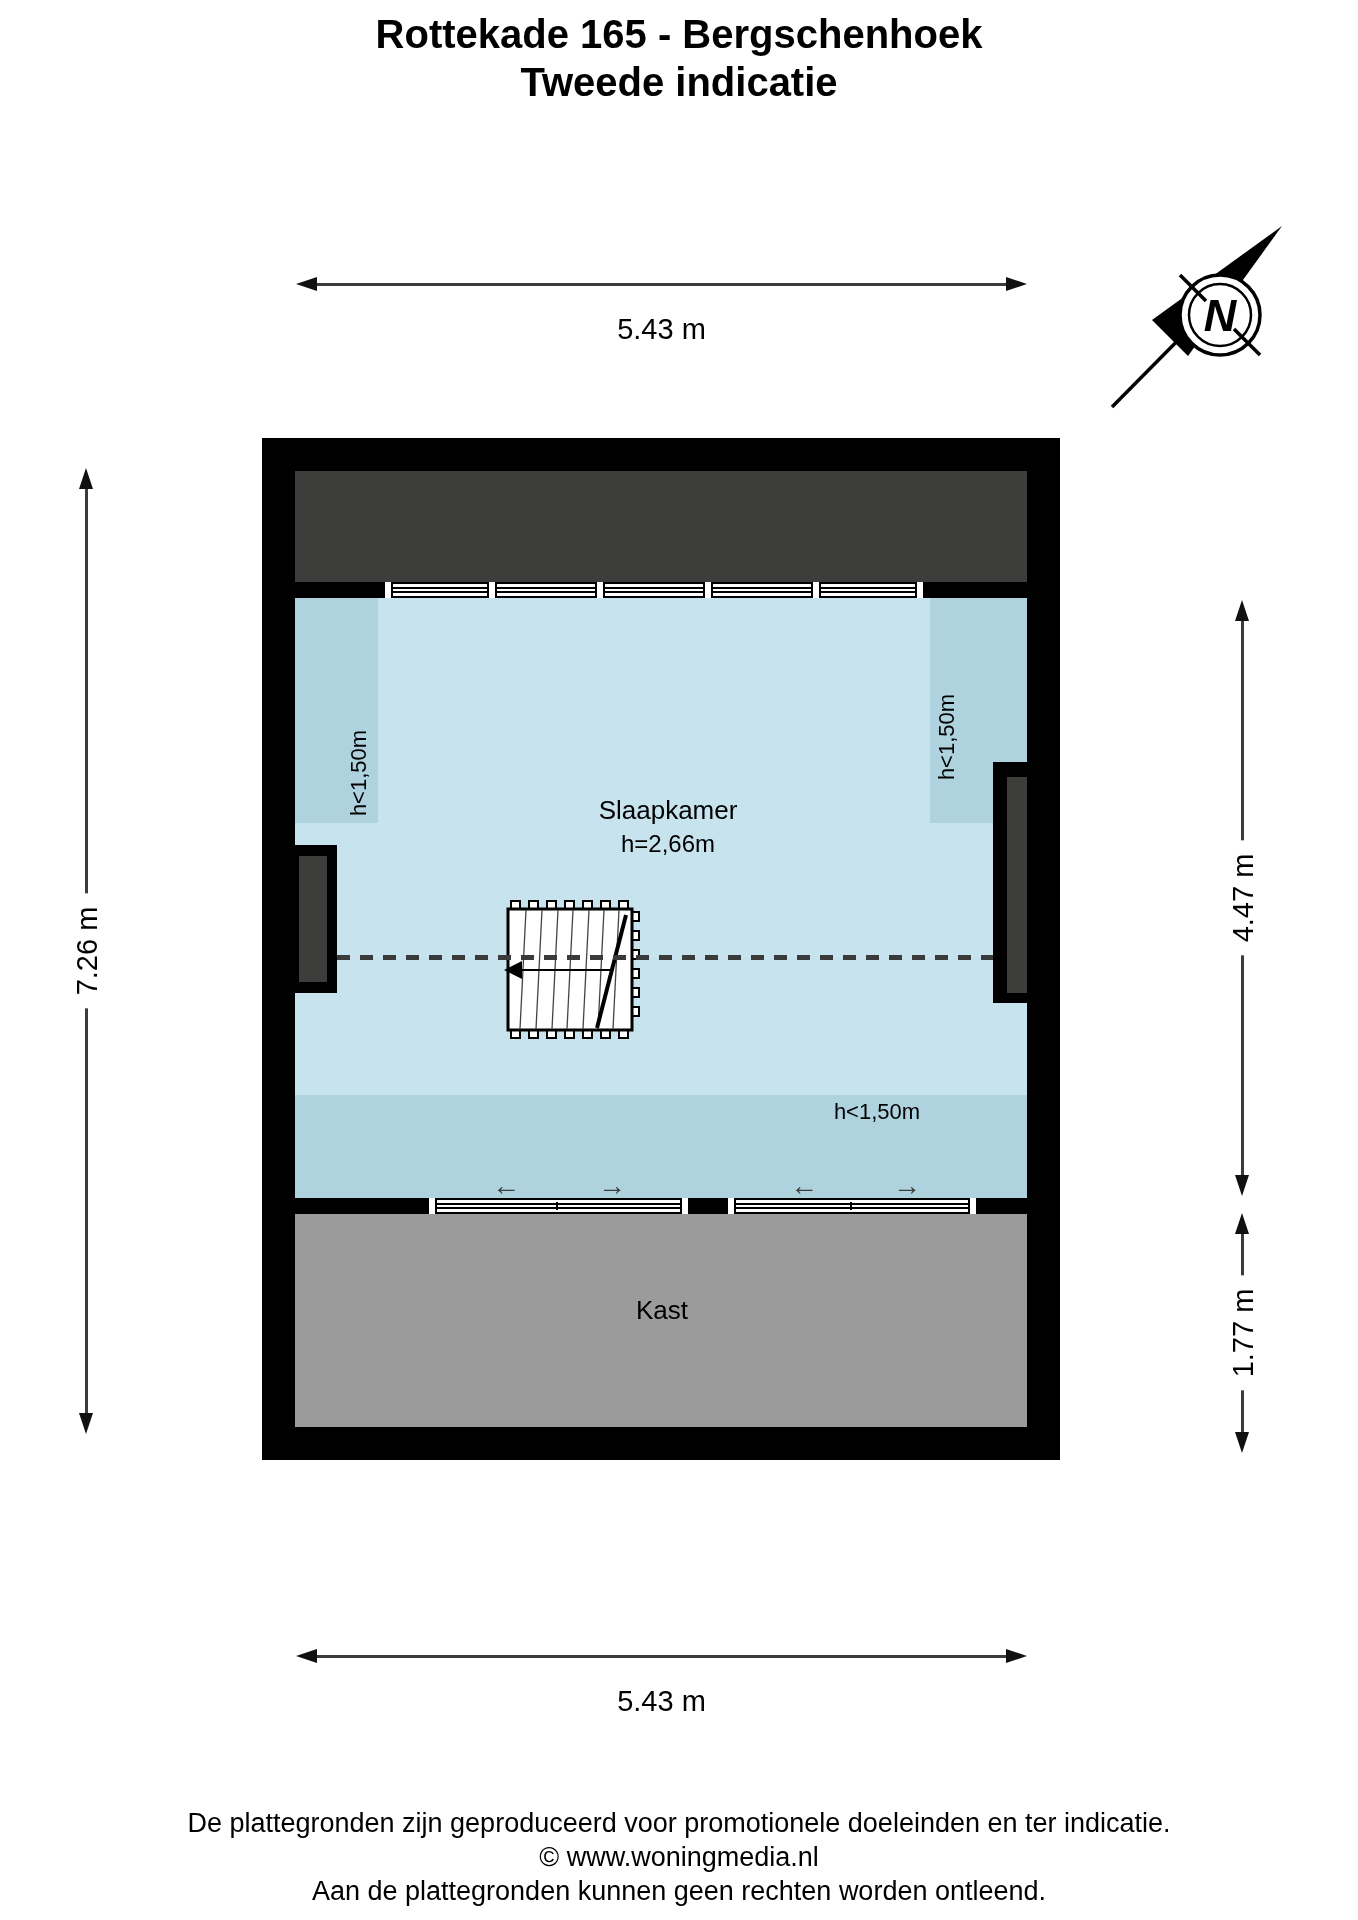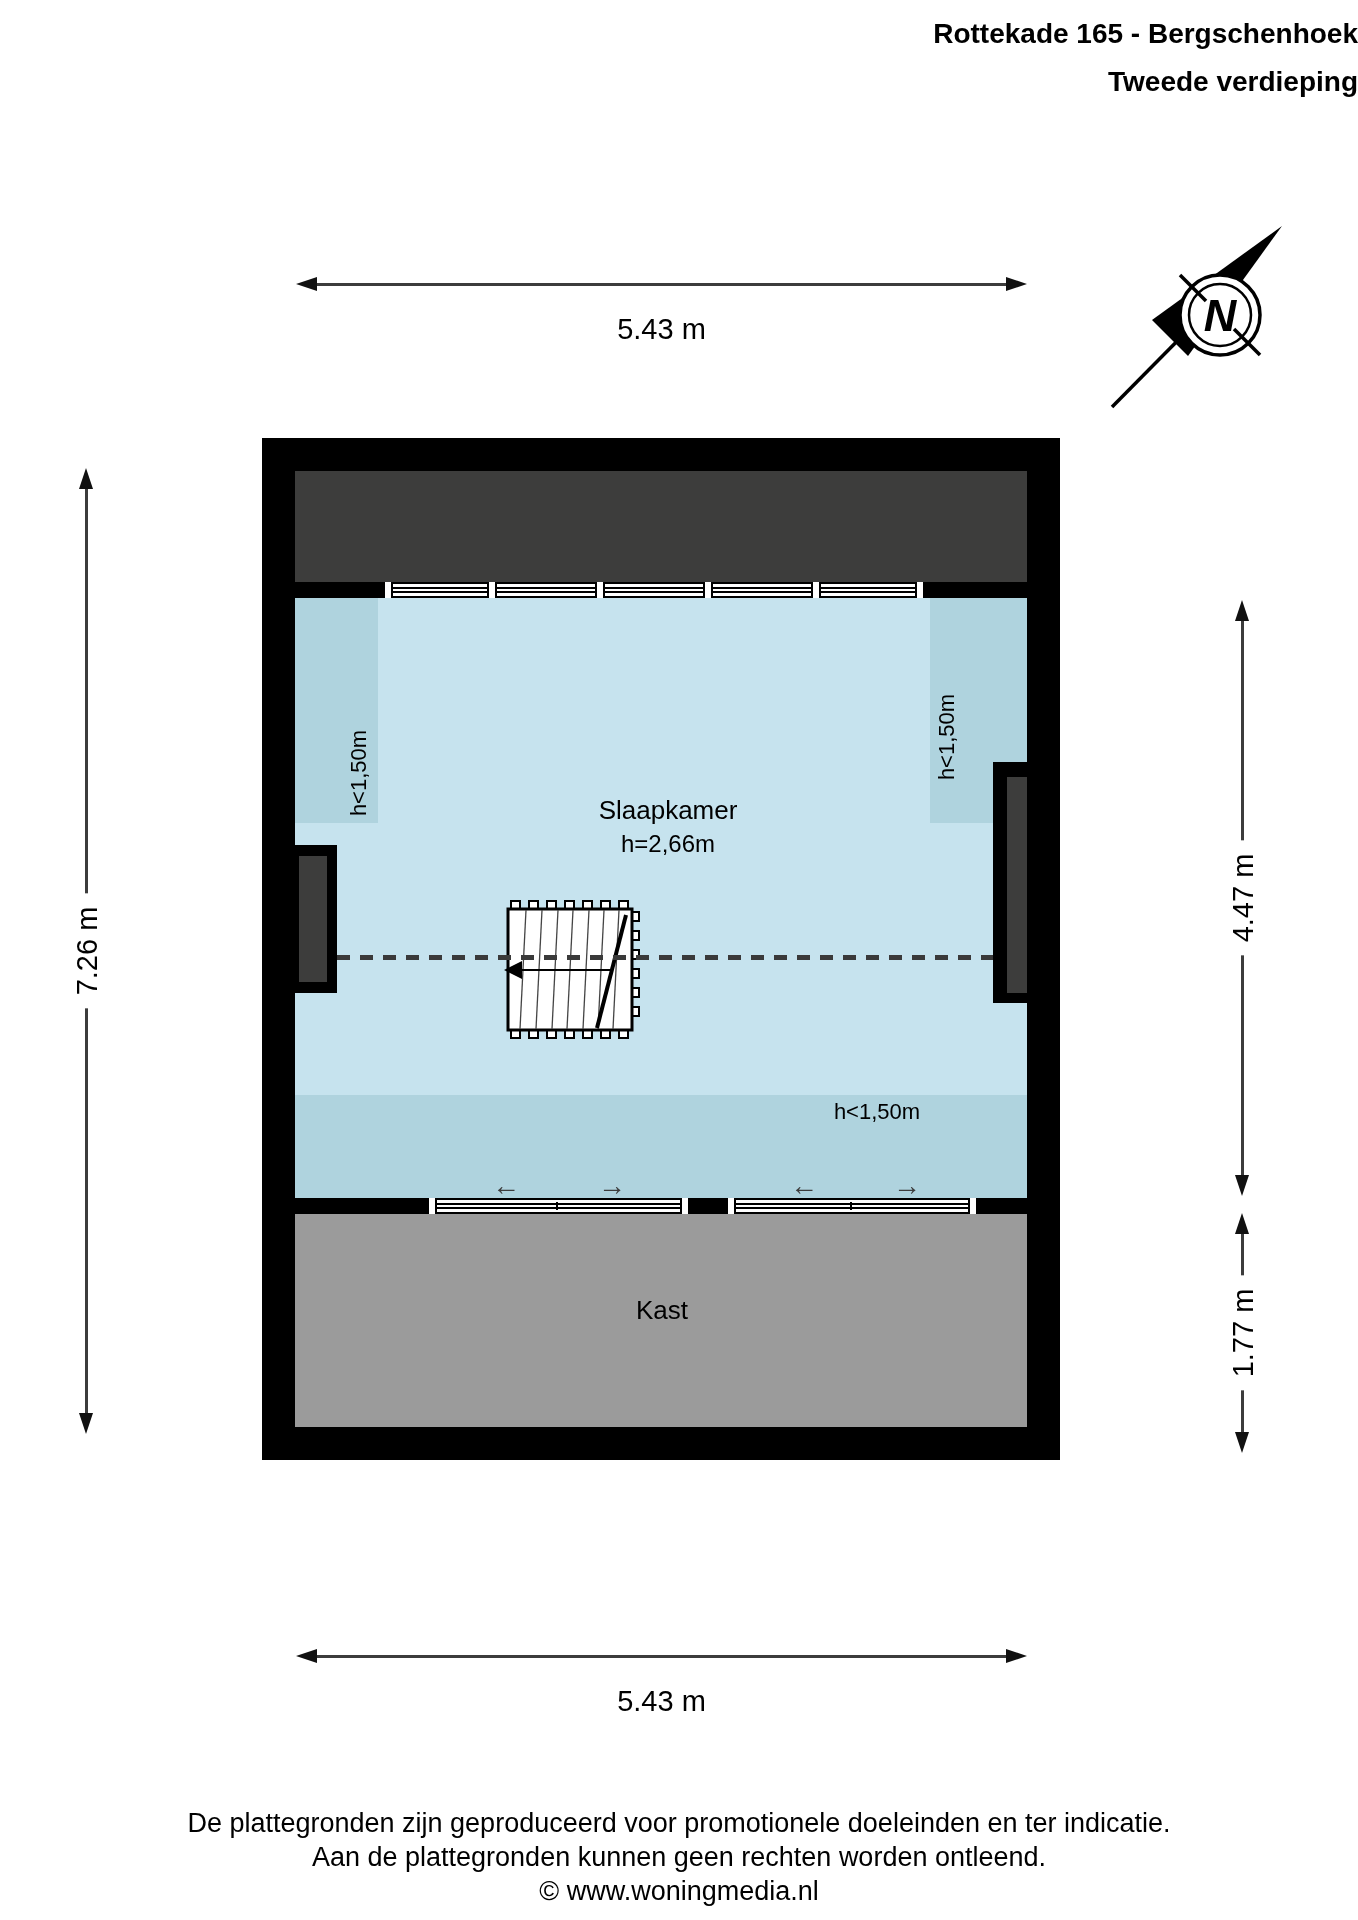--- a/index.html
+++ b/index.html
@@ -1,21 +1,21 @@
 <!DOCTYPE html>
 <html><head>
 <meta charset="utf-8">
 <style>
   html,body { margin:0; padding:0; background:#ffffff; }
   .canvas { position:relative; width:1358px; height:1920px; background:#ffffff;
             font-family:"Liberation Sans", sans-serif; color:#000; overflow:hidden; }
 
   
-  .title { position:absolute; top:10px; left:0; width:100%; text-align:right;
-           font-weight:bold; font-size:28px; line-height:48px; }
+  .title { position:absolute; top:10px; left:0; width:100%; text-align:center;
+           font-weight:bold; font-size:40px; line-height:48px; }
 
   
   .hdim { position:absolute; height:30px; }
   .hdim .dline { position:absolute; top:13px; left:14px; right:14px; height:3px; background:#3c3c3c; }
   .ah { position:absolute; width:0; height:0; }
   .hdim .ah-left  { left:0; top:7px;  border-top:7px solid transparent; border-bottom:7px solid transparent; border-right:21px solid #111; }
   .hdim .ah-right { right:0; top:7px; border-top:7px solid transparent; border-bottom:7px solid transparent; border-left:21px solid #111; }
   .hdim .dlabel { position:absolute; left:50%; top:50%; transform:translate(-50%,-50%);
                   background:#fff; padding:0 13px; font-size:29px; white-space:nowrap;margin-top:44px; }
 
@@ -63,21 +63,21 @@
   .footer { position:absolute; left:0; top:1806px; width:100%; text-align:center;
             font-size:27px; line-height:34px; }
 </style>
 </head>
 <body>
 
 <div class="canvas">
 
   <div class="title">
     <div>Rottekade 165 - Bergschenhoek</div>
-    <div>Tweede verdieping</div>
+    <div>Tweede indicatie</div>
   </div>
 
   <svg class="compass-svg" width="200" height="230" viewBox="0 0 200 230">
     <polygon points="182,36 88,166 52,130" fill="#000"></polygon>
     <line x1="12" y1="217" x2="100" y2="128" stroke="#000" stroke-width="3.5"></line>
     <circle cx="120" cy="125" r="40" fill="#fff" stroke="#000" stroke-width="3.5"></circle>
     <circle cx="120" cy="125" r="31" fill="#fff" stroke="#000" stroke-width="2.5"></circle>
     <line x1="80" y1="85" x2="106" y2="111" stroke="#000" stroke-width="3.5"></line>
     <line x1="134" y1="139" x2="160" y2="165" stroke="#000" stroke-width="3.5"></line>
     <text x="120" y="141" text-anchor="middle" font-size="45" font-weight="bold" font-style="italic" font-family="Liberation Sans, sans-serif">N</text>
@@ -209,17 +209,17 @@
     <span class="rlabel lab-room" style="left:406px; top:372px;">Slaapkamer</span>
     <span class="rlabel lab-height" style="left:406px; top:406px;">h=2,66m</span>
     <span class="rlabel lab-low lab-low-rot" style="left:97px; top:335px;">h&lt;1,50m</span>
     <span class="rlabel lab-low lab-low-rot" style="left:685px; top:299px;">h&lt;1,50m</span>
     <span class="rlabel lab-low" style="left:615px; top:674px;">h&lt;1,50m</span>
     <span class="rlabel lab-room" style="left:400px; top:872px;">Kast</span>
   </div>
 
   <div class="footer">
     <div>De plattegronden zijn geproduceerd voor promotionele doeleinden en ter indicatie.</div>
+    <div>© www.woningmedia.nl</div>
     <div>Aan de plattegronden kunnen geen rechten worden ontleend.</div>
-    <div>© www.woningmedia.nl</div>
   </div>
 
 </div>
 
 </body></html>

